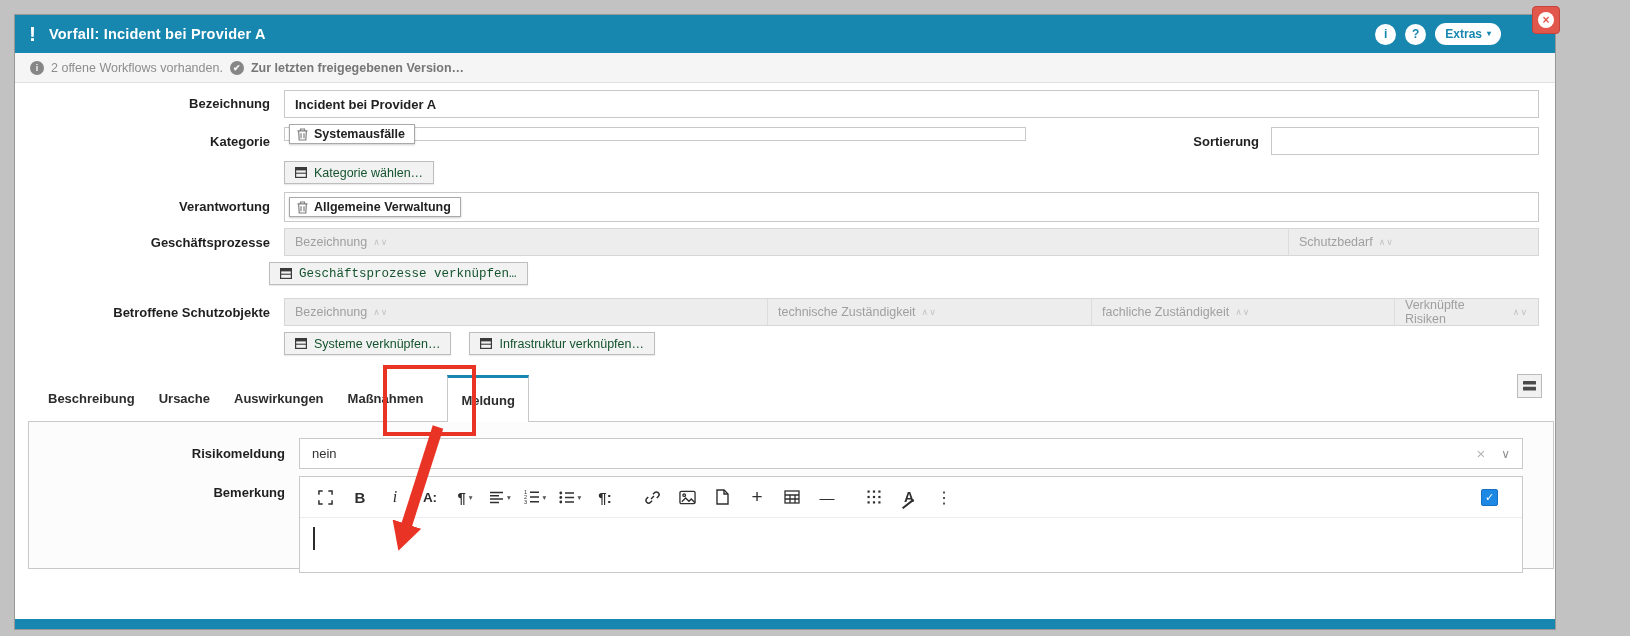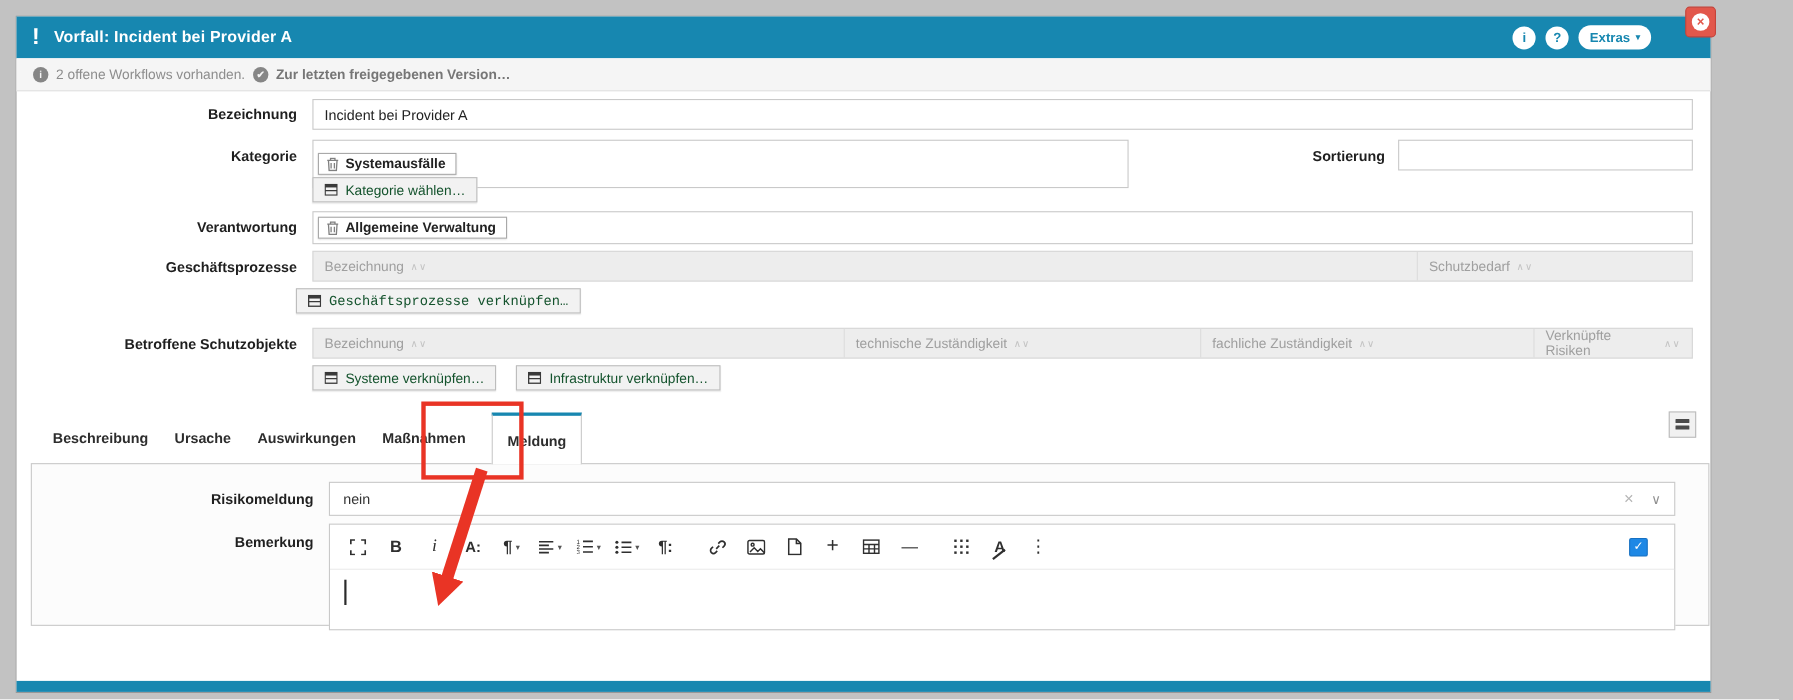--- a/index.html
+++ b/index.html
@@ -28,21 +28,21 @@
   .notice{position:absolute;left:0;top:38px;right:0;height:30px;background:#f5f5f5;
           border-bottom:1px solid #e1e1e1;display:flex;align-items:center;padding:0 15px;
           gap:7px;font-size:12.5px;color:#8d8d8d;box-sizing:border-box;}
   .mini-circle{width:14px;height:14px;border-radius:50%;background:#868686;color:#f5f5f5;
                font-size:9px;font-weight:700;display:flex;align-items:center;justify-content:center;flex:0 0 auto;}
   .nlink{font-weight:700;color:#767676;cursor:pointer;}
   
   .flabel{position:absolute;width:255px;text-align:right;font-size:13px;font-weight:700;color:#1f1f1f;}
   .tinput{position:absolute;border:1px solid #c9c9c9;background:#fff;font-size:13px;color:#222;
           padding:0 10px;box-sizing:border-box;font-family:inherit;outline:none;}
-  .bold-val{font-weight:400;}
+  .bold-val{font-weight:700;}
   .chipfield{position:absolute;border:1px solid #c9c9c9;background:#fff;display:flex;
              align-items:center;padding:0 4px;box-sizing:border-box;cursor:text;}
   .chip{display:inline-flex;align-items:center;gap:6px;border:1px solid #a9a9a9;background:#fff;
         box-shadow:0 1px 2px rgba(0,0,0,.2);padding:2px 9px 2px 7px;font-size:12.5px;
         font-weight:600;color:#222;cursor:pointer;}
   .gbtn{position:absolute;display:inline-flex;align-items:center;gap:7px;background:#f2f2f2;
         border:1px solid #bdbdbd;box-shadow:0 1px 1px rgba(0,0,0,.08);font-size:12.5px;
         color:#14532d;padding:0 10px;height:23px;box-sizing:border-box;cursor:pointer;font-family:inherit;}
   .btnrow{position:absolute;display:flex;gap:18px;}
   .btnrow .gbtn{position:static;}
@@ -118,21 +118,21 @@
       <span class="mini-circle">i</span>
       <span>2 offene Workflows vorhanden.</span>
       <span class="mini-circle">✔</span>
       <span class="nlink">Zur letzten freigegebenen Version…</span>
     </div>
 
     <div class="flabel" style="left:0;top:81px;">Bezeichnung</div>
     <input class="tinput bold-val" style="left: 269px; top: 75px; width: 1255px; height: 28px;" value="Incident bei Provider A">
 
     <div class="flabel" style="left:0;top:119px;">Kategorie</div>
-    <div class="chipfield" style="left:269px;top:112px;width:742px;height:44px;">
+    <div class="chipfield" style="left:269px;top:112px;width:742px;height:14px;">
       <span class="chip">
         <svg width="11" height="13" viewBox="0 0 11 13" fill="none" stroke="#808080" stroke-width="1.2">
             <path d="M.5 2.8h10M3.5 2.8V1h4v1.8M1.6 2.8l.6 9.2h6.6l.6-9.2M4 5.2v5M7 5.2v5"></path>
           </svg>
         <span>Systemausfälle</span>
       </span>
     </div>
     <div class="flabel" style="left:1064px;top:119px;width:180px;">Sortierung</div>
     <input class="tinput" style="left: 1256px; top: 112px; width: 268px; height: 28px;" value="">
 

